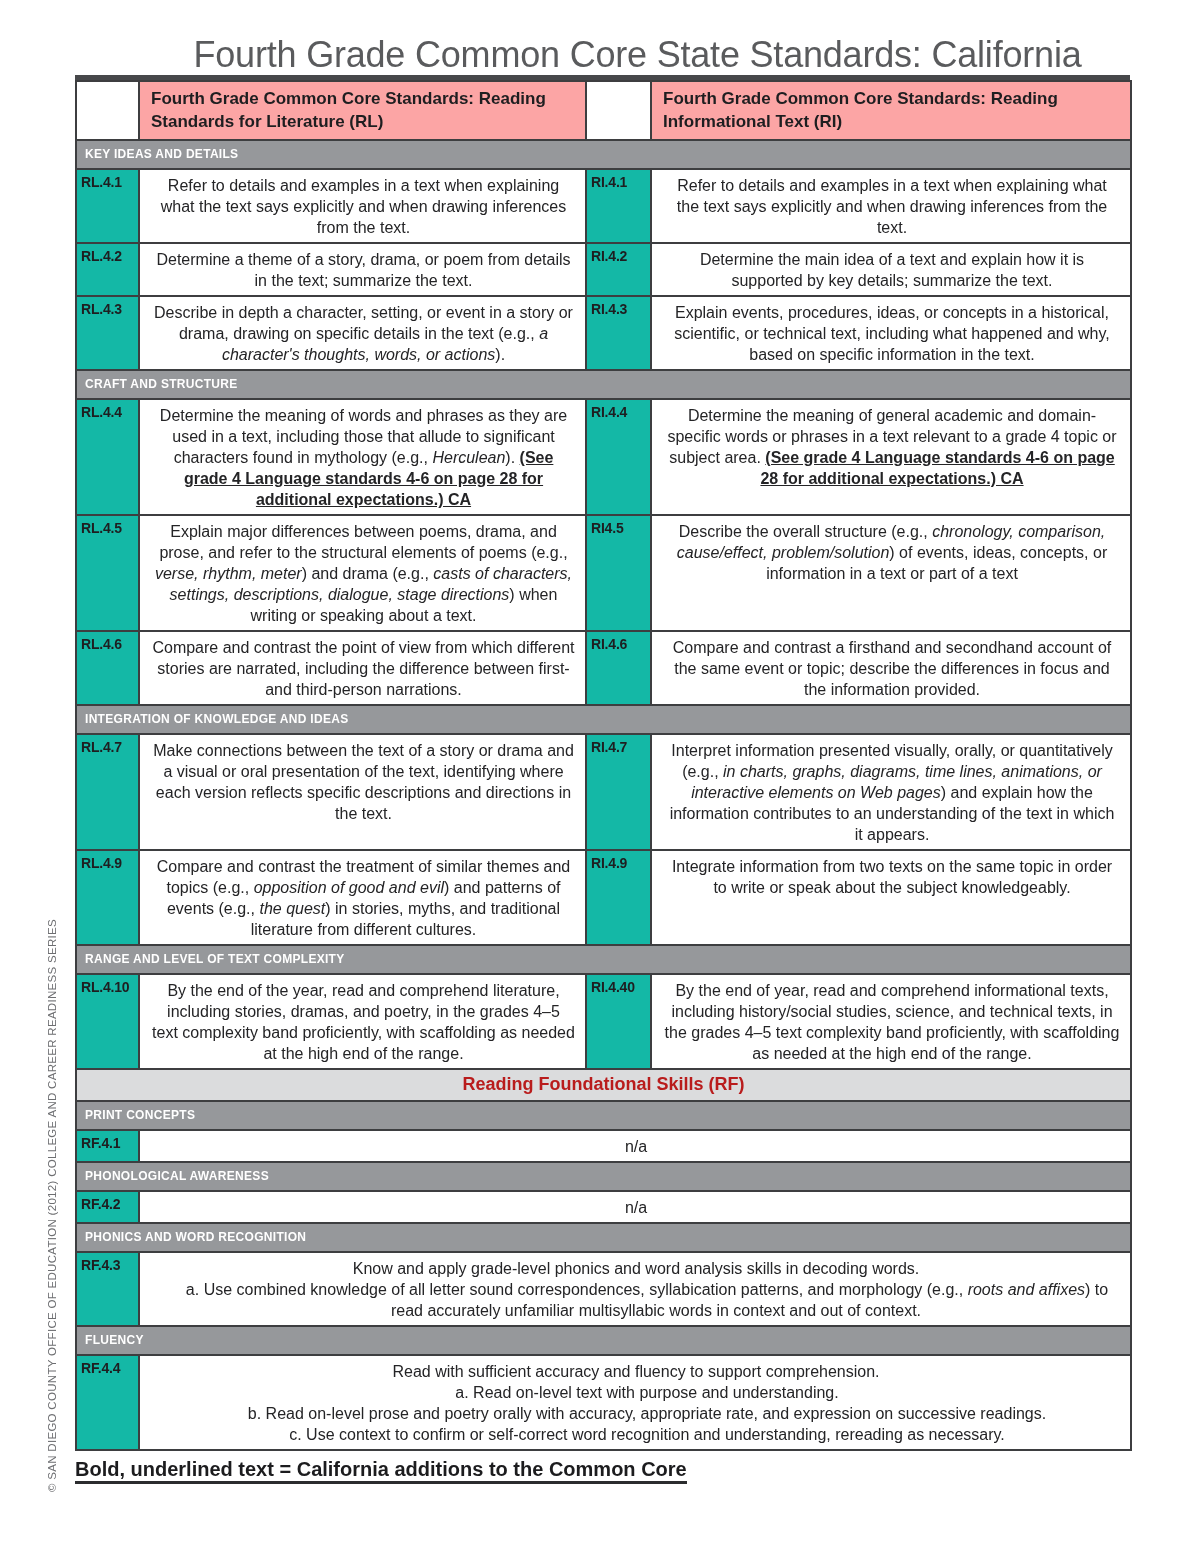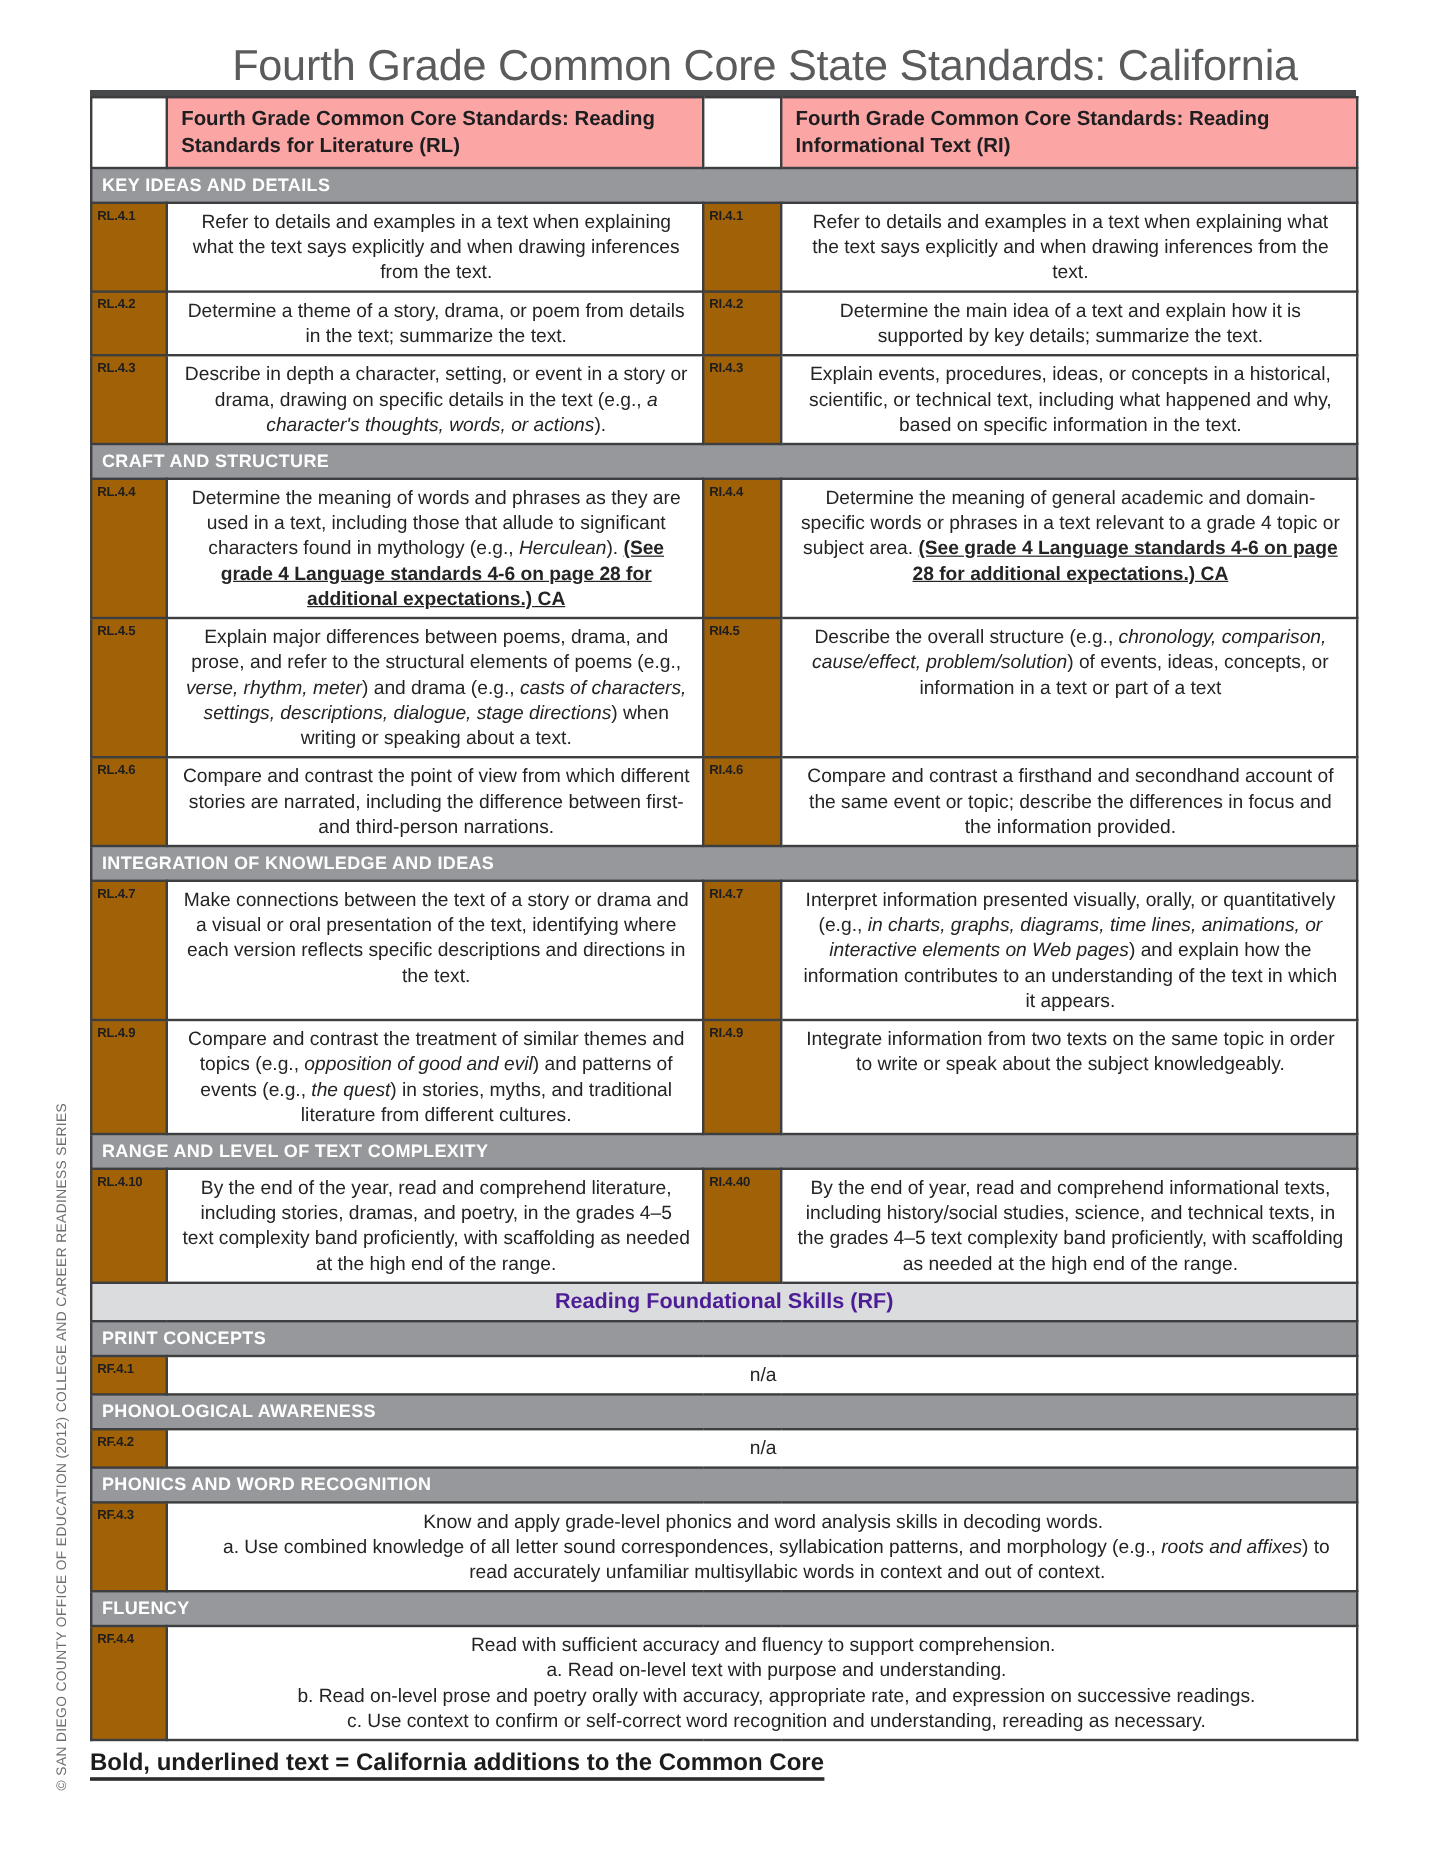--- a/index.html
+++ b/index.html
@@ -19,35 +19,35 @@
   col.c-code{width:63px;}
   col.c-ltext{width:447px;}
   col.c-code2{width:65px;}
   col.c-rtext{width:480px;}
   td.hdr{
     background:#fca5a5;font-weight:bold;font-size:17px;line-height:23px;
     padding:5px 11px 6px;color:#1e1e20;
   }
   td.blank{background:#ffffff;}
   tr.band td{
-    background:#96989b;color:#ffffff;font-weight:bold;font-size:15px;
+    background:#96989b;color:#ffffff;font-weight:bold;font-size:12px;
     line-height:21px;padding:3px 6px 3px 8px;letter-spacing:0.3px;
   }
   td.code{
-    background:#a16207;font-weight:bold;font-size:11px;color:#1e1e20;
+    background:#14b8a6;font-weight:bold;font-size:14px;color:#1e1e20;
     padding:4px 2px 0 4px;letter-spacing:-0.2px;margin-left:20px;
   }
   td.txt{
     background:#ffffff;font-size:16px;line-height:21px;color:#242426;
     padding:5px 10px 4px 12px;
     text-align:center;
   }
   td.rf-title{
     background:#dbdcdd;text-align:center;font-weight:bold;font-size:18px;
-    padding:4px 0 5px;color:#4c1d95;margin-left:24px;
+    padding:4px 0 5px;color:#b91c1c;margin-left:24px;
   }
   .sub{display:block;padding-left:40px;text-indent:-18px;}
   .footer-note{margin:7px 0 0 75px;font-size:20px;font-weight:bold;color:#1c1c1e;}
   .footer-note span{border-bottom:3px solid #2b2c2e;padding-bottom:1px;}
   .sidebar-copyright{
     position:absolute;left:46px;top:1492px;transform-origin:0 0;
     transform:rotate(-90deg);white-space:nowrap;font-size:11.5px;
     color:#6d6e71;letter-spacing:0.3px;
   }
 </style>

